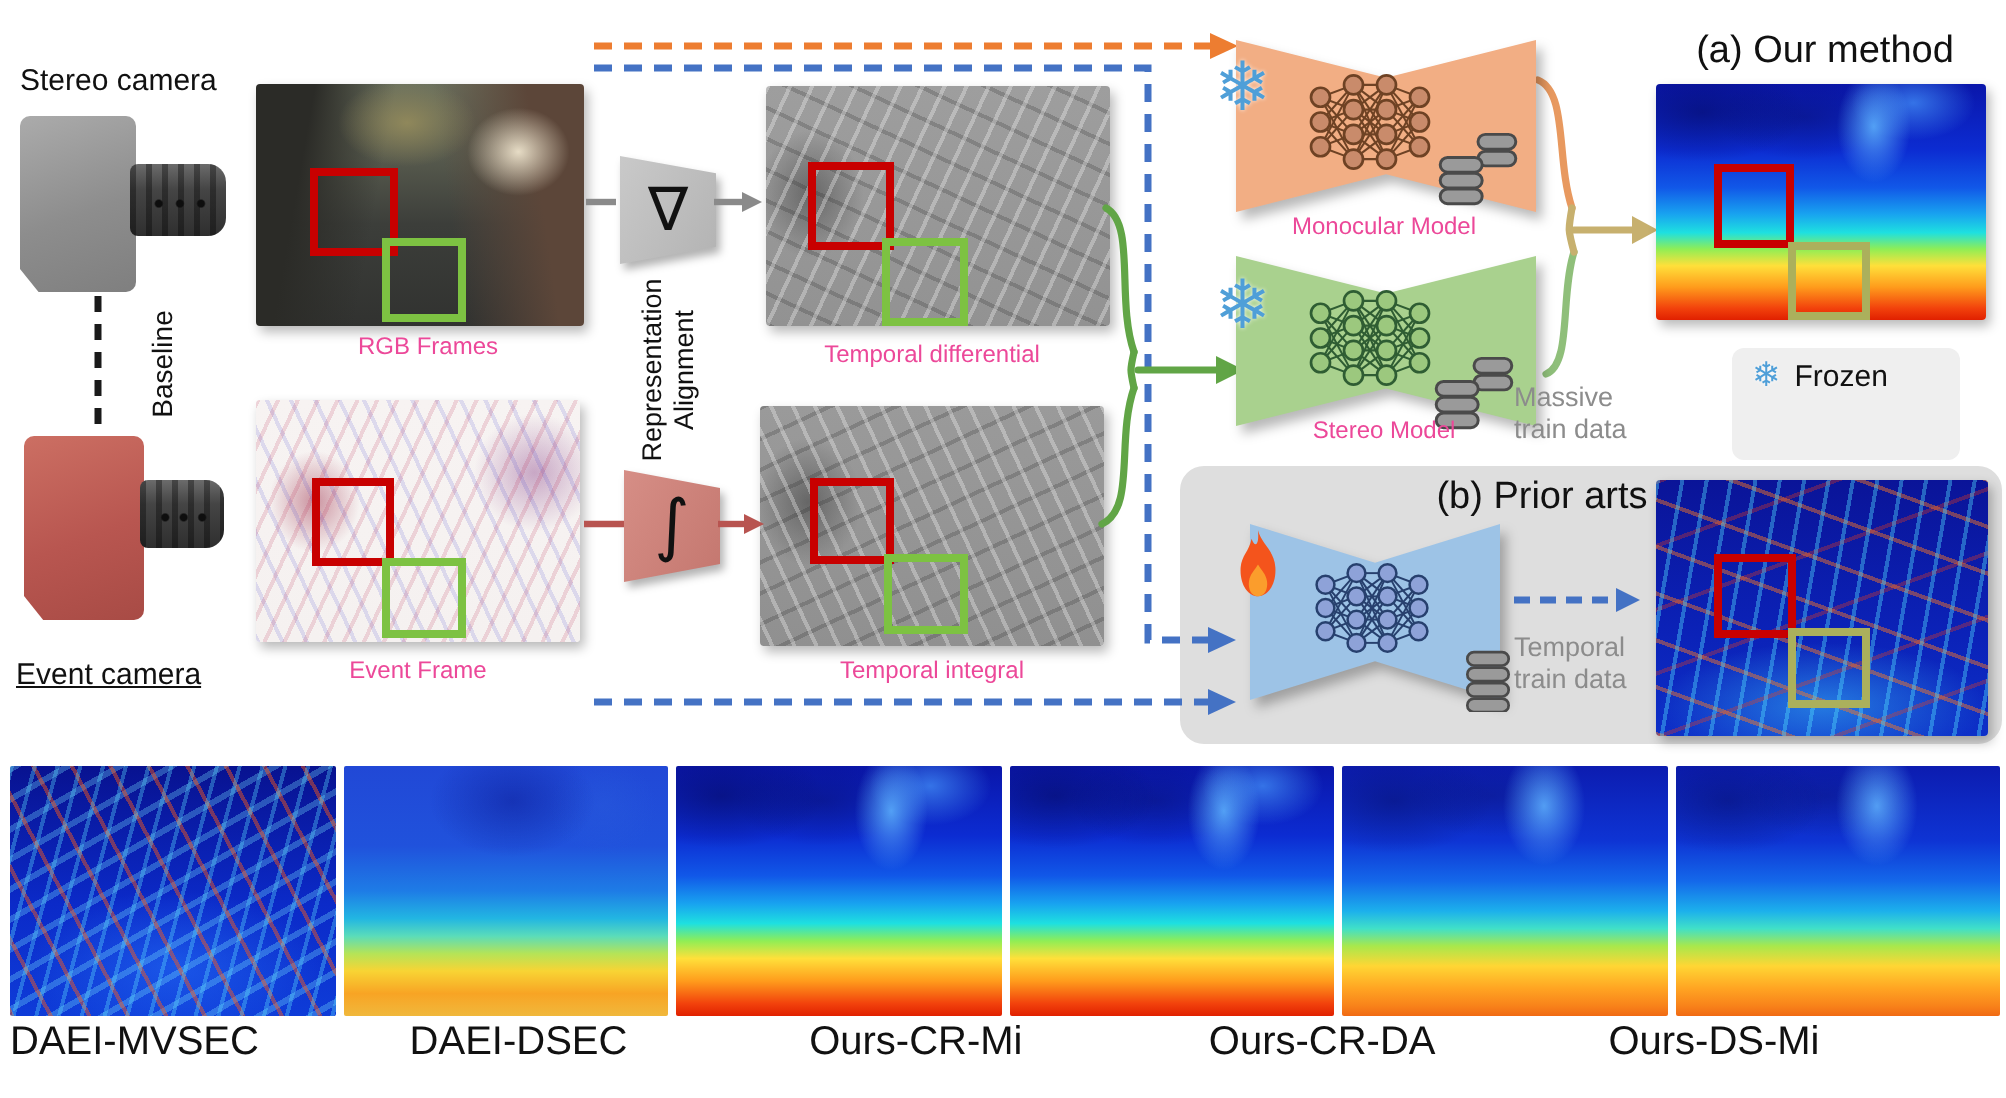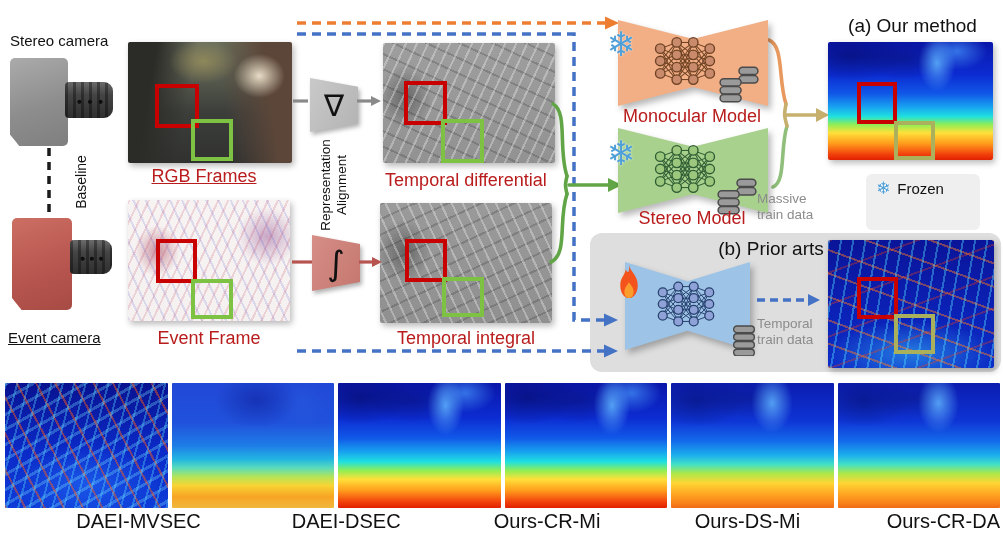--- a/index.html
+++ b/index.html
@@ -1,18 +1,18 @@
 <!DOCTYPE html>
 <html><head>
 <meta charset="utf-8">
 <style>
   html,body{margin:0;padding:0;background:#fff;}
   #canvas{position:relative;width:1003px;height:549px;background:#fff;overflow:hidden;
           font-family:"Liberation Sans","DejaVu Sans",sans-serif;color:#111;}
-  .cap{position:absolute;font-size:18px;color:#b91c1c;text-align:center;white-space:nowrap;}
+  .cap{position:absolute;font-size:12px;color:#ec4899;text-align:center;white-space:nowrap;}
   .title{position:absolute;font-size:19px;color:#111;text-align:center;white-space:nowrap;}
   .small-label{position:absolute;font-size:15px;color:#111;white-space:nowrap;}
   .gray-note{position:absolute;font-size:13.5px;color:#8c8c8c;line-height:1.2;text-align:left;}
   .rot{transform:translate(-50%,-50%) rotate(-90deg);position:absolute;text-align:center;}
   .img-thumb{position:absolute;border-radius:2px;box-shadow:2px 3px 6px rgba(0,0,0,0.28);}
   .anno{position:absolute;border:4px solid #c80000;}
   .anno.green{border-color:#7dc242;}
   .anno.olive{border-color:#abb05c;}
   
   .cam-body{position:absolute;border-radius:5px;clip-path:polygon(0 0,100% 0,100% 100%,16% 100%,0 87%);}
@@ -86,21 +86,21 @@
     linear-gradient(#9e9e9e,#929292);}
   .g-temp2{background:
     repeating-linear-gradient(245deg,rgba(255,255,255,0.3) 0 2px,transparent 2px 10px),
     repeating-linear-gradient(155deg,rgba(40,40,40,0.22) 0 2px,transparent 2px 14px),
     radial-gradient(ellipse 22% 38% at 14% 40%,rgba(55,55,55,0.5),transparent 70%),
     linear-gradient(#9a9a9a,#909090);}
   
   .strip{position:absolute;left:5px;top:383px;width:995px;height:125px;display:flex;gap:4px;}
   .strip > div{flex:1;border-radius:1px;}
   .strip-labels{position:absolute;left:5px;top:510px;width:995px;display:flex;gap:4px;}
-  .strip-labels > div{flex:1;text-align:right;font-size:20px;color:#111;}
+  .strip-labels > div{flex:1;text-align:left;font-size:20px;color:#111;}
   svg.overlay{position:absolute;left:0;top:0;pointer-events:none;}
   .nn-icon{position:absolute;}
   .db-icon{position:absolute;}
 </style>
 </head>
 <body>
 
 <div id="canvas">
 
   <div class="small-label" style="left:10px;top:32px;">Stereo camera</div>
@@ -110,21 +110,21 @@
   <div class="rot" style="left:81px;top:182px;font-size:14px;white-space:nowrap;">Baseline</div>
 
   <div class="cam-body event" style="left:12px;top:218px;width:60px;height:92px;"></div>
   <div class="lens" style="left:70px;top:240px;width:42px;height:34px;"></div>
   <div class="small-label" style="left:8px;top:329px;text-decoration:underline;">Event camera</div>
 
   <div class="img-thumb g-rgb" style="left:128px;top:42px;width:164px;height:121px;">
     <div class="anno" style="left:27px;top:42px;width:36px;height:36px;"></div>
     <div class="anno green" style="left:63px;top:77px;width:34px;height:34px;"></div>
   </div>
-  <div class="cap" style="left:122px;top:166px;width:164px;text-decoration:underline;">RGB Frames</div>
+  <div class="cap" style="left:132px;top:166px;width:164px;">RGB Frames</div>
 
   <div class="img-thumb g-event" style="left:128px;top:200px;width:162px;height:121px;">
     <div class="anno" style="left:28px;top:39px;width:33px;height:36px;"></div>
     <div class="anno green" style="left:63px;top:79px;width:34px;height:32px;"></div>
   </div>
   <div class="cap" style="left:128px;top:328px;width:162px;">Event Frame</div>
 
   <div class="trap-wrap" style="left:310px;top:78px;width:48px;height:54px;">
     <div class="trap gray" style="font-size:30px;">∇</div>
   </div>
@@ -442,17 +442,17 @@
     <div class="g-dsec"></div>
     <div class="g-cr"></div>
     <div class="g-cr"></div>
     <div class="g-ds"></div>
     <div class="g-ds"></div>
   </div>
   <div class="strip-labels">
     <div>DAEI-MVSEC</div>
     <div>DAEI-DSEC</div>
     <div>Ours-CR-Mi</div>
+    <div>Ours-CR-DA</div>
     <div>Ours-DS-Mi</div>
-    <div>Ours-CR-DA</div>
   </div>
 
 </div>
 
 </body></html>

